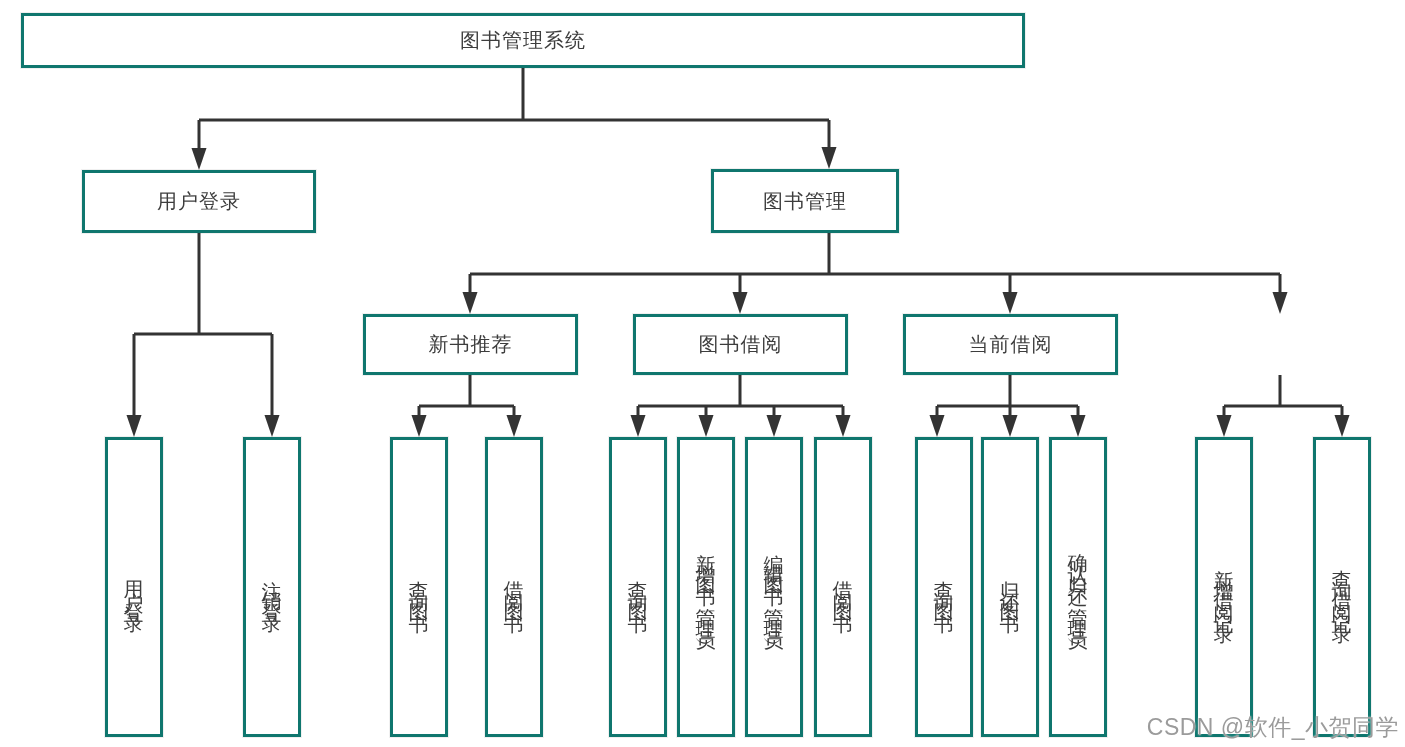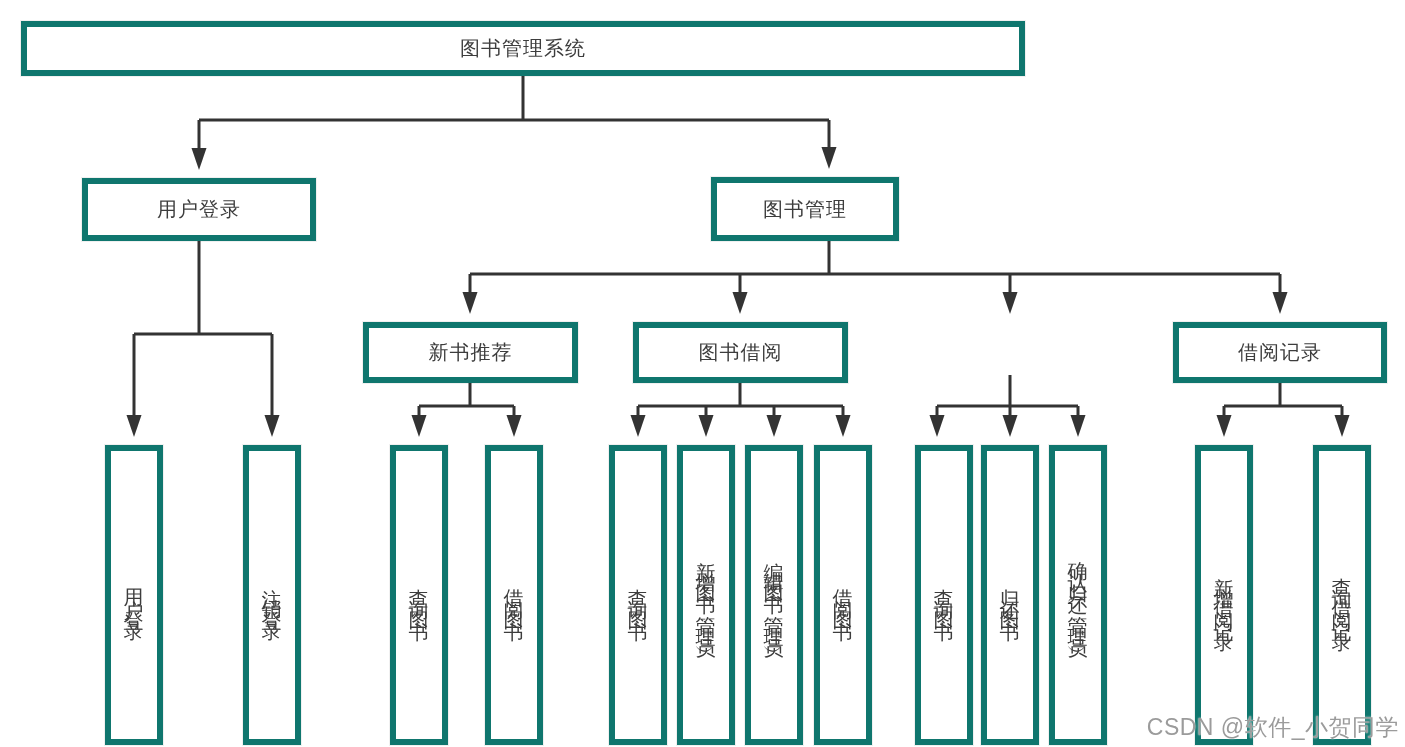--- a/index.html
+++ b/index.html
@@ -3,26 +3,25 @@
 <meta charset="utf-8">
 <style>
   html,body{margin:0;padding:0;background:#ffffff;}
   .canvas{
     position:relative;width:1405px;height:747px;background:#ffffff;overflow:hidden;
     font-family:"Liberation Sans", sans-serif;
   }
   svg.connectors{position:absolute;left:0;top:0;width:1405px;height:747px;}
   .node{
     position:absolute;box-sizing:border-box;background:#ffffff;
-    border:6px solid #0f766e;color:#3d3d3d;
+    border:3px solid #0f766e;color:#3d3d3d;
     display:flex;align-items:center;justify-content:center;
     font-size:20px;letter-spacing:1px;
     box-shadow:0 0 0 1px rgba(0,0,0,0.06);
     z-index:2;
-    margin-top:8px;
   }
   .leaf{
     top:437px;width:58px;height:300px;
     writing-mode:vertical-rl;text-orientation:mixed;
     letter-spacing:11px;font-size:20px;line-height:1;
     padding:4px 0;
   }
   
   #n-root{left:21px;top:13px;width:1004px;height:55px;}
   
@@ -100,21 +99,21 @@
       <polygon points="1334.5,415 1349.5,415 1342,437" fill="#333333"></polygon>
     </svg>
 
   <div class="node" id="n-root">图书管理系统</div>
 
   <div class="node" id="n-user-login-group">用户登录</div>
   <div class="node" id="n-book-mgmt">图书管理</div>
 
   <div class="node" id="n-new-book-rec">新书推荐</div>
   <div class="node" id="n-book-borrow">图书借阅</div>
-  <div class="node" id="n-borrow-record">借阅记录</div>
+  <div class="node" id="n-current-borrow">当前借阅</div>
 
   <div class="node leaf" id="n-leaf-user-login">用户登录</div>
   <div class="node leaf" id="n-leaf-logout">注销登录</div>
 
   <div class="node leaf" id="n-leaf-nb-query">查询图书</div>
   <div class="node leaf" id="n-leaf-nb-borrow">借阅图书</div>
 
   <div class="node leaf" id="n-leaf-bb-query">查询图书</div>
   <div class="node leaf" id="n-leaf-bb-add">新增图书（管理员）</div>
   <div class="node leaf" id="n-leaf-bb-edit">编辑图书（管理员）</div>

